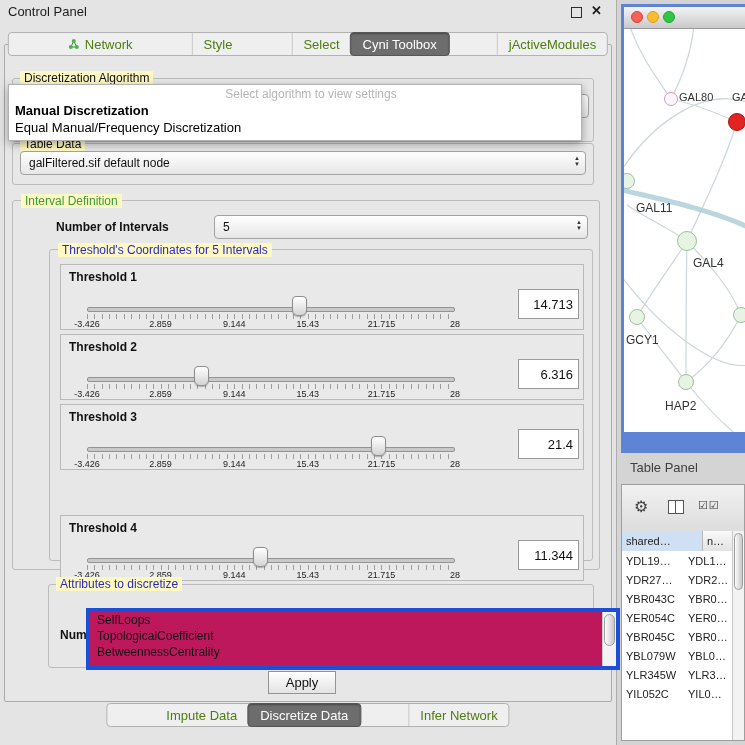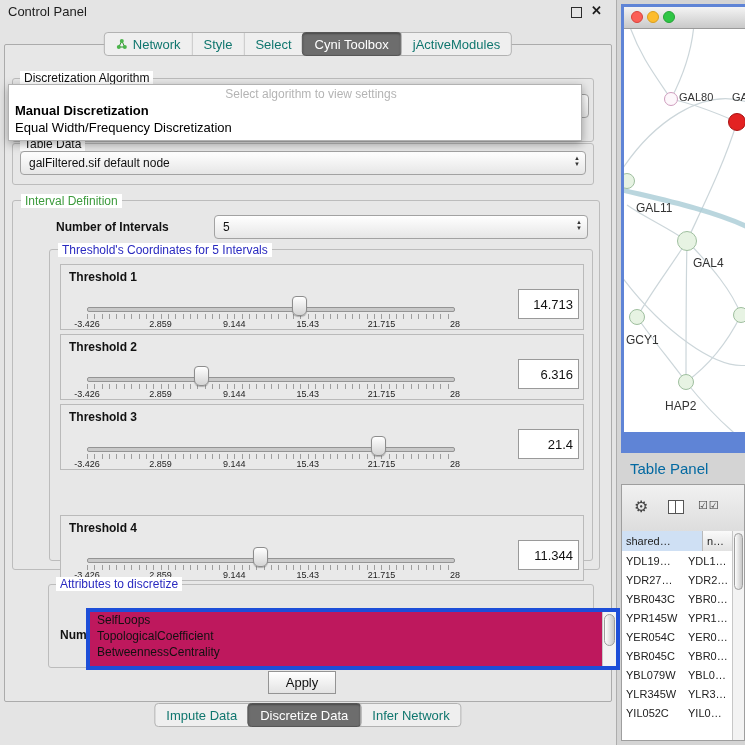--- a/index.html
+++ b/index.html
@@ -15,28 +15,28 @@
   .cp-title { position:absolute; left:8px; top:4px; font-size:13px; color:#1c1c1c; }
   .float-box { position:absolute; right:34px; top:7px; width:9px; height:9px; border:1.5px solid #2c2c2c; }
   .close-x { position:absolute; right:14px; top:3px; font-size:13px; font-weight:bold; color:#1c1c1c; }
   .cp-inner { position:absolute; left:4px; top:44px; width:606px; height:656px;
     border:1px solid #ababab; border-radius:2px; background:#e7e7e7; }
 
   
   .tabstrip { position:absolute; display:flex; height:22px; background:#efefef;
     border:1px solid #b2b2b2; border-radius:4px; align-items:stretch; z-index:6; }
   .tab { display:flex; align-items:center; gap:5px; padding:0 11px; font-size:13px;
-    color:#0f766e; border-left:1px solid #c8c8c8; white-space:nowrap; }
+    color:#4d7c0f; border-left:1px solid #c8c8c8; white-space:nowrap;margin-left:48px; }
   .tab:first-child { border-left:none; }
   .tab.sel { background:#6d6d6d; color:#fff; border-radius:4px; margin:-1px;
     border:1px solid #565656; padding:0 12px; box-shadow:inset 0 1px 2px rgba(0,0,0,.35); }
 
   
   .group { position:absolute; border:1px solid #bcbcbc; border-radius:3px; }
-  .gtitle { position:absolute; font-size:12px; background:#ffffff; padding:0 4px;
+  .gtitle { position:absolute; font-size:12px; background:#fef9c3; padding:0 4px;
     white-space:nowrap; color:#111; z-index:2; }
   .gtitle.green { color:#3c9b3c; }
   .gtitle.blue { color:#2a2ac0; }
 
   
   .combo { position:absolute; height:24px; border:1px solid #a2a2a2; border-radius:4px;
     background:linear-gradient(#ffffff,#e6e6e6); font-size:12px; color:#111;
     display:flex; align-items:center; padding-left:8px; box-sizing:border-box; }
   .spin { position:absolute; right:5px; top:3px; display:flex; flex-direction:column;
     line-height:6px; font-size:6px; color:#333; text-align:center; }
@@ -81,21 +81,21 @@
   .net-window { position:absolute; left:621px; top:4px; width:130px; height:449px;
     background:#5f84d6; padding:3px; box-sizing:border-box; }
   .net-titlebar { position:relative; height:21px; background:linear-gradient(#f4f4f4,#c9c9c9);
     border-bottom:1px solid #9a9a9a; }
   .tl { position:absolute; top:4px; width:12px; height:12px; border-radius:50%; box-sizing:border-box; }
   .net-canvas { position:relative; width:100%; height:403px; background:#fff; overflow:hidden; }
   .node { position:absolute; border-radius:50%; box-sizing:border-box; }
   .nlabel { position:absolute; font-size:11px; color:#333; white-space:nowrap; }
 
   
-  .tp-title { position:absolute; left:630px; top:460px; font-size:15px; color:#0369a1; }
+  .tp-title { position:absolute; left:630px; top:460px; font-size:13px; color:#404040; }
   .table-window { position:absolute; left:621px; top:484px; width:124px; height:257px;
     background:#e9e9e9; border:1px solid #9e9e9e; box-sizing:border-box; overflow:hidden; }
   .tp-toolbar { position:absolute; left:0; top:0; right:0; height:46px;
     background:linear-gradient(#f1f1f1,#dddddd); border-bottom:1px solid #bdbdbd; }
   .gear { position:absolute; left:12px; top:12px; font-size:16px; color:#444; }
   .colicon { position:absolute; left:46px; top:15px; width:14px; height:12px;
     border:1px solid #555; background:linear-gradient(to right,#fff 6px,#555 6px,#555 7px,#fff 7px); }
   .checks { position:absolute; left:76px; top:14px; font-size:11px; color:#333; letter-spacing:1px; }
   .tp-header { position:absolute; left:0; top:46px; right:0; height:20px; display:flex;
     background:linear-gradient(#fafafa,#e2e2e2); border-bottom:1px solid #b9b9b9; font-size:11px; }
@@ -150,21 +150,21 @@
     <div class="combo" style="left:18px; top:94px; width:571px; z-index:5;">
       <span class="spin">
         <span>▲</span>
           <span>▼</span>
       </span>
     </div>
 
     <div class="algo-popup">
       <div class="algo-ph">Select algorithm to view settings</div>
       <div class="algo-opt bold">Manual Discretization</div>
-      <div class="algo-opt">Equal Width/Frequency Discretization</div>
+      <div class="algo-opt">Equal Manual/Frequency Discretization</div>
     </div>
 
     <div class="group" style="left:12px; top:143px; width:580px; height:40px;"></div>
     <span class="gtitle" style="left:20px; top:137px;">Table Data</span>
     <div class="combo" style="left:20px; top:151px; width:566px;">
       <span>galFiltered.sif default node</span>
       <span class="spin">
         <span>▲</span>
           <span>▼</span>
       </span>
@@ -345,24 +345,20 @@
         </div>
       <div class="tp-row">
           <span class="tp-c1">YDR27…</span>
           <span class="tp-c2">YDR2…</span>
         </div>
       <div class="tp-row">
           <span class="tp-c1">YBR043C</span>
           <span class="tp-c2">YBR0…</span>
         </div>
       <div class="tp-row">
-          <span class="tp-c1">YPR145W</span>
-          <span class="tp-c2">YPR1…</span>
-        </div>
-      <div class="tp-row">
           <span class="tp-c1">YER054C</span>
           <span class="tp-c2">YER0…</span>
         </div>
       <div class="tp-row">
           <span class="tp-c1">YBR045C</span>
           <span class="tp-c2">YBR0…</span>
         </div>
       <div class="tp-row">
           <span class="tp-c1">YBL079W</span>
           <span class="tp-c2">YBL0…</span>

